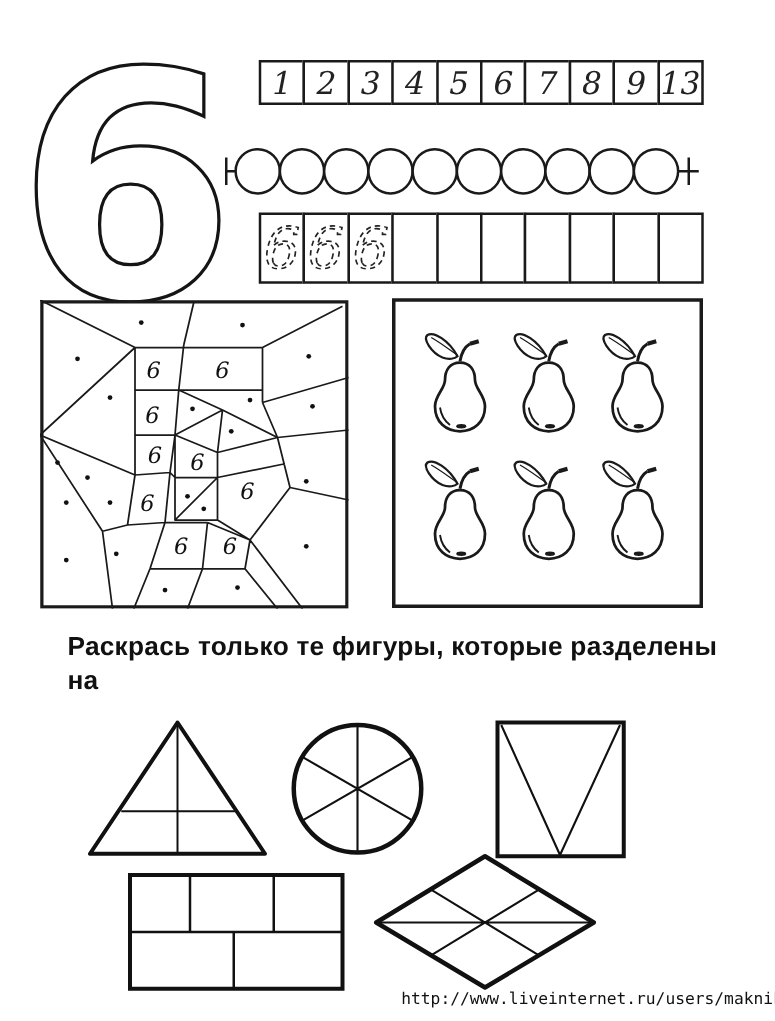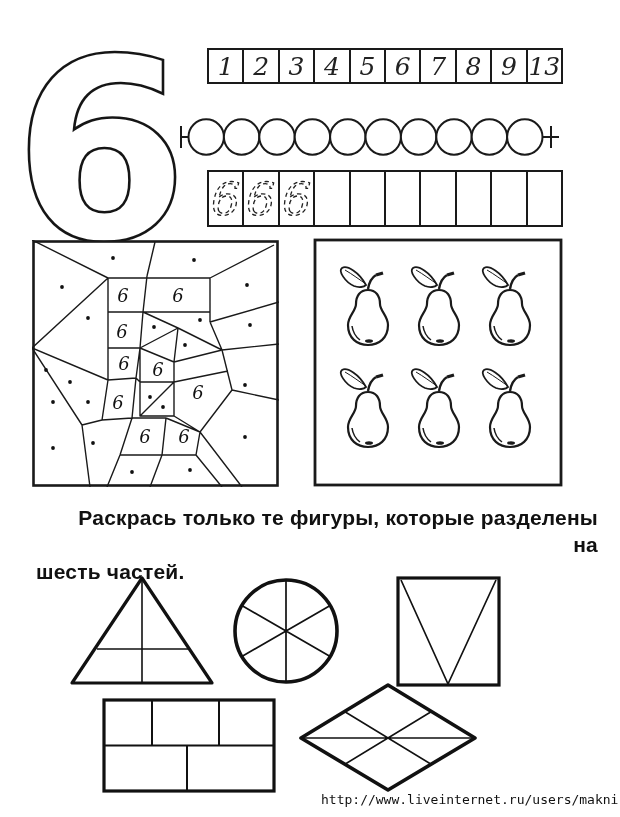--- a/index.html
+++ b/index.html
@@ -13,21 +13,21 @@
             font:italic 25px "DejaVu Serif",serif;color:#222;}
   .num-cell:first-child{margin-left:0;}
   
   .trace-strip{left:207px;top:170px;width:356px;height:57px;display:flex;}
   .trace-cell{flex:1;border:2px solid #1a1a1a;margin-left:-2px;background:#fff;}
   .trace-cell:first-child{margin-left:0;}
   .trace-cell svg{display:block;width:100%;height:100%;}
   
   .instruction{left:36px;top:504px;width:562px;font-weight:bold;font-size:21px;
                line-height:27px;letter-spacing:0.2px;}
-  .instruction .indent{padding-left:18px;text-align:right;}
+  .instruction .indent{padding-left:18px;}
   .footer-url{left:321px;top:792px;font:13px "DejaVu Sans Mono",monospace;color:#111;}
   svg{display:block;}
 </style>
 </head>
 <body>
 
 <div class="page">
 
   <svg class="abs" style="left:16px;top:34px;" width="170" height="218" viewBox="0 0 170 218">
     <text x="85" y="204" text-anchor="middle" font-family="DejaVu Sans, sans-serif" font-weight="bold" font-size="252" fill="#ffffff" stroke="#151515" stroke-width="2.6">6</text>
@@ -166,21 +166,20 @@
         <use href="#pear" x="96" y="22"></use>
         <use href="#pear" x="167" y="22"></use>
         <use href="#pear" x="25" y="124"></use>
         <use href="#pear" x="96" y="124"></use>
         <use href="#pear" x="167" y="124"></use>
       </g>
   </svg>
 
   <div class="abs instruction">
     <div class="indent">Раскрась только те фигуры, которые разделены на</div>
-    <div>шесть частей.</div>
   </div>
 
   <svg class="abs" style="left:58px;top:570px;" width="160" height="120" viewBox="0 0 160 120">
     <path d="M84,8 L14,113 L154,113 Z" fill="#fff" stroke="#111" stroke-width="3.2" stroke-linejoin="round"></path>
     <path d="M84,8 V113 M39,79 H130" fill="none" stroke="#111" stroke-width="1.6"></path>
   </svg>
 
   <svg class="abs" style="left:230px;top:575px;" width="112" height="112" viewBox="0 0 112 112">
     <circle cx="56" cy="56" r="51" fill="#fff" stroke="#111" stroke-width="3.6"></circle>
     <path d="M56,5 V107 M11.8,30.5 L100.2,81.5 M11.8,81.5 L100.2,30.5" fill="none" stroke="#111" stroke-width="1.7"></path>

